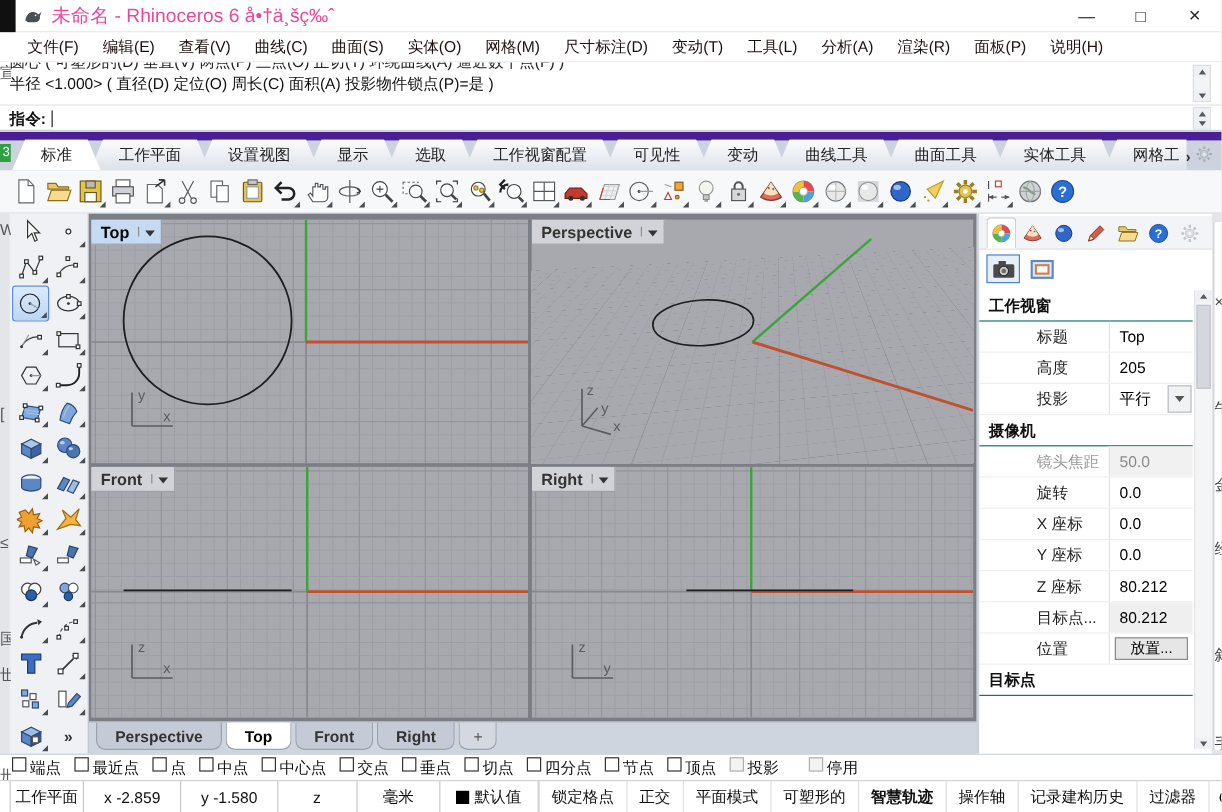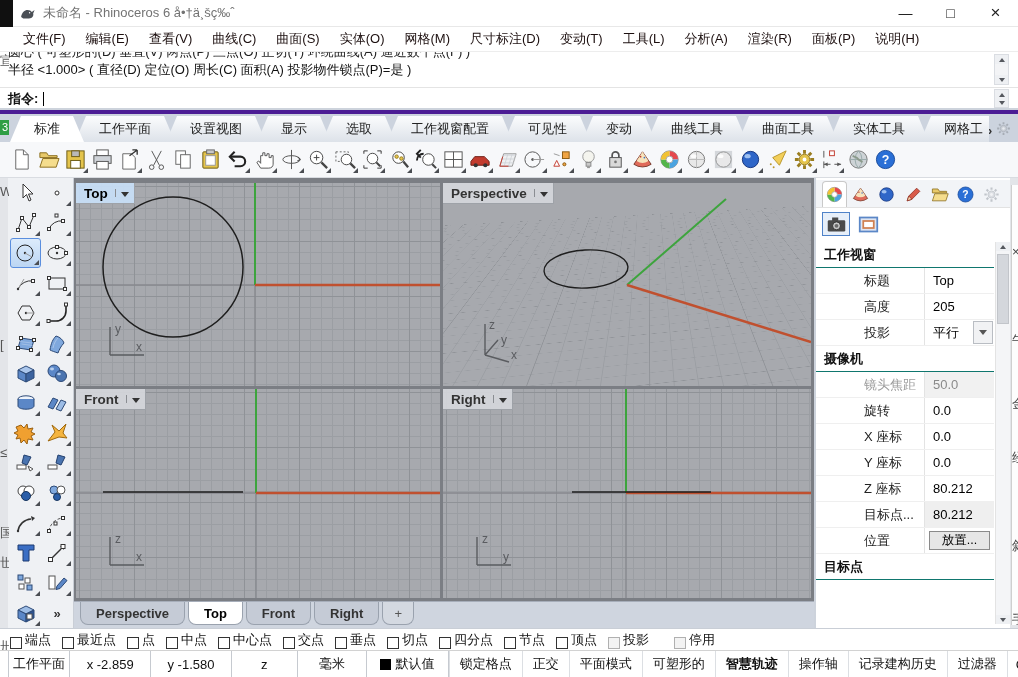--- a/index.html
+++ b/index.html
@@ -4,21 +4,21 @@
 <style>
   html,body{margin:0;padding:0;background:#dfe1e5;overflow:hidden;}
   *{box-sizing:border-box;}
   #app{position:relative;width:1018px;height:677px;background:#eceef1;
        font-family:"Liberation Sans","DejaVu Sans",sans-serif;font-size:13px;color:#111;}
 
   
   #titlebar{position:absolute;left:0;top:0;width:100%;height:27px;background:#fff;border-bottom:1px solid #e8e8e8;display:flex;align-items:center;}
   #corner-blk{position:absolute;left:0;top:0;width:13px;height:27px;background:#101010;}
   #rhino-logo{margin-left:19px;width:17px;height:17px;flex:0 0 auto;}
-  #title-text{margin-left:7px;font-size:13px;color:#737373;white-space:nowrap;}
+  #title-text{margin-left:7px;font-size:16px;color:#ec4899;white-space:nowrap;}
   #winbtns{margin-left:auto;display:flex;height:100%;}
   .winbtn{width:45px;height:100%;display:flex;align-items:center;justify-content:center;font-size:14px;color:#222;}
   
   #menubar{position:absolute;left:0;top:27px;width:100%;height:25px;background:#fff;display:flex;align-items:center;padding-left:13px;border-bottom:1px solid #ededed;}
   .menu-item{padding:0 10px;color:#1c0f0f;white-space:nowrap;}
   
   #cmdarea{position:absolute;left:0;top:52px;width:100%;height:58px;background:#fff;border-bottom:2px solid #cdd3dc;}
   #cmd-history{position:absolute;left:8px;top:0;right:28px;height:35px;overflow:hidden;line-height:18px;white-space:nowrap;}
   #cmd-line1{position:absolute;top:-9px;color:#222;}
   #cmd-line2{position:absolute;top:9px;color:#111;}
@@ -26,21 +26,21 @@
   #cmd-prompt-label{font-weight:bold;}
   #cmd-caret{display:inline-block;width:1px;height:14px;background:#000;margin-left:5px;animation:blink 1s steps(1) infinite;}
   @keyframes blink{50%{opacity:0;}}
   .vscroll{position:absolute;width:15px;background:#f3f4f6;border:1px solid #dadde2;}
   #cmd-scroll{right:9px;top:2px;height:31px;}
   #cmd-spin{position:absolute;right:9px;top:37px;width:15px;height:19px;border:1px solid #dadde2;}
   .arr{position:absolute;left:0;width:100%;height:9px;display:flex;align-items:center;justify-content:center;background:#eef0f3;}
   .tri-up{width:0;height:0;border-left:3.5px solid transparent;border-right:3.5px solid transparent;border-bottom:4px solid #55585e;}
   .tri-dn{width:0;height:0;border-left:3.5px solid transparent;border-right:3.5px solid transparent;border-top:4px solid #55585e;}
   
-  #tabrow{position:absolute;left:0;top:110px;width:100%;height:32px;background:#ccd3de;border-top:4px solid #4c1d95;display:flex;align-items:flex-end;padding-left:10px;}
+  #tabrow{position:absolute;left:0;top:110px;width:100%;height:32px;background:#ccd3de;border-top:7px solid #4c1d95;display:flex;align-items:flex-end;padding-left:10px;}
   .ttab{height:26px;display:flex;align-items:center;justify-content:center;padding:0 24px;margin-right:-9px;
         background:linear-gradient(#fbfcfd,#dde2e9);clip-path:polygon(11px 0,calc(100% - 11px) 0,100% 100%,0 100%);
         color:#222;white-space:nowrap;}
   .ttab.active{background:#fff;z-index:3;position:relative;}
   #tab-overflow{margin-left:2px;padding:0 3px 4px 3px;color:#333;font-weight:bold;}
   #tabrow-gear{width:17px;height:17px;margin-bottom:5px;opacity:.75;}
   
   #iconbar{position:absolute;left:0;top:142px;width:100%;height:36px;background:#f7f8fa;border-bottom:1px solid #d9dce1;display:flex;align-items:center;padding-left:8px;}
   .tbicon{position:relative;width:27px;height:30px;display:flex;align-items:center;justify-content:center;flex:0 0 auto;}
   .tbicon svg{width:23px;height:23px;}
@@ -98,21 +98,21 @@
   .prow.muted .lbl{color:#9a9a9a;}
   .prow.muted .val{background:#f1f1f1;color:#8a8a8a;}
   .prow.shaded .val{background:#efefef;}
   .dd{width:20px;border:1px solid #b9bdc3;background:#f1f2f4;display:flex;align-items:center;justify-content:center;margin:1px 1px;}
   .pushbtn{flex:1;margin:2px 4px 2px 0;border:1px solid #8a8a8a;background:#e6e6e6;display:flex;align-items:center;justify-content:center;font-size:12.5px;}
   #pscroll{position:absolute;right:0;top:64px;bottom:4px;width:15px;background:#f4f5f7;border-left:1px solid #e3e3e3;}
   #pscroll .arr{background:#eef0f3;}
   #pscroll-thumb{position:absolute;left:1px;top:12px;width:12px;height:70px;background:#d4d7dc;border:1px solid #c2c5ca;}
   
   #osnap{position:absolute;left:0;top:628px;width:100%;height:22px;background:#fff;border-top:1px solid #c9ced6;display:flex;align-items:center;padding-left:10px;}
-  .snap{display:flex;align-items:flex-end;margin-right:11px;white-space:nowrap;}
+  .snap{display:flex;align-items:flex-start;margin-right:11px;white-space:nowrap;}
   .cb{width:12px;height:12px;border:1px solid #333;background:#fff;margin-right:3px;flex:0 0 auto;}
   .snap.muted .cb{border-color:#b0b0b0;background:#f3f3f3;}
   .snap.gap{margin-left:14px;}
   
   #statusbar{position:absolute;left:0;top:650px;width:100%;height:27px;background:#fff;border-top:1px solid #d2d2d2;display:flex;align-items:stretch;font-size:13px;}
   .sbc{display:flex;align-items:center;justify-content:center;border-right:1px solid #c6cad0;white-space:nowrap;}
   .sbc:first-child{border-left:1px solid #c6cad0;margin-left:8px;}
   .sb-sw{width:11px;height:11px;background:#000;margin-right:4px;}
   #sb-spacer{flex:1;}
   .sbr{display:flex;align-items:center;padding:0 10px;border-left:1px solid #dcdfe3;white-space:nowrap;color:#111;}

